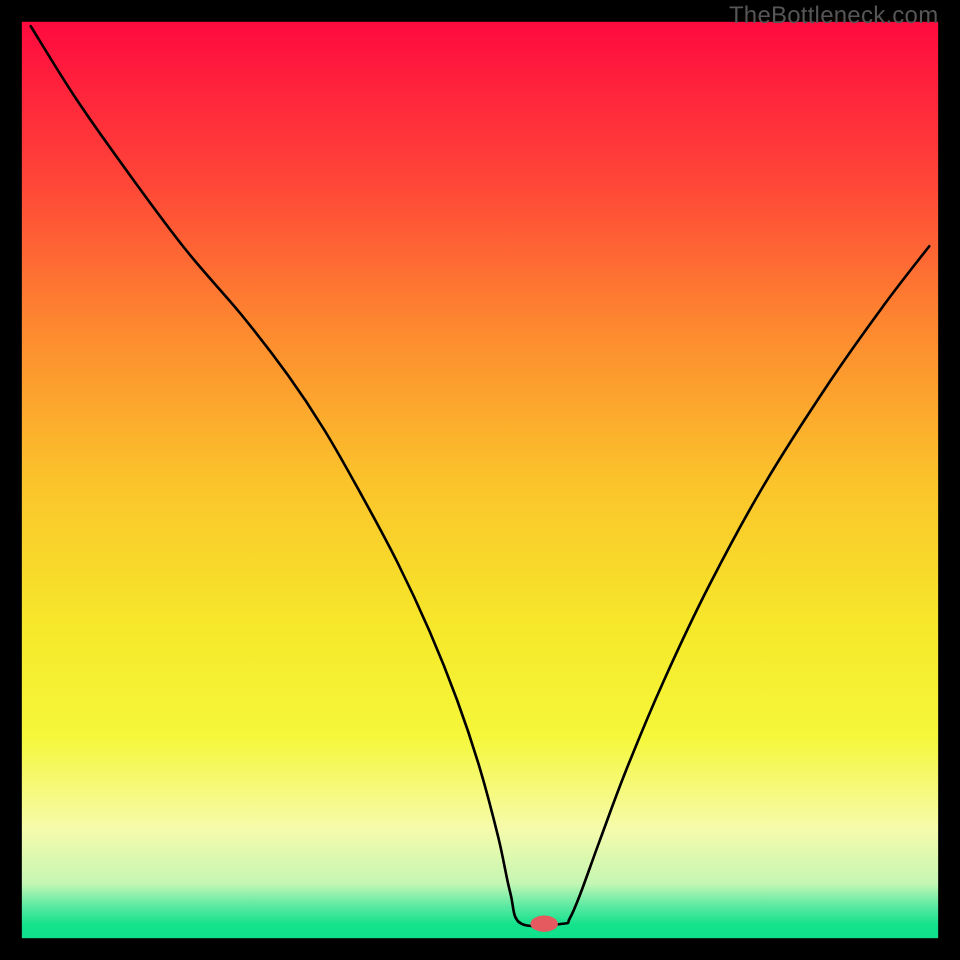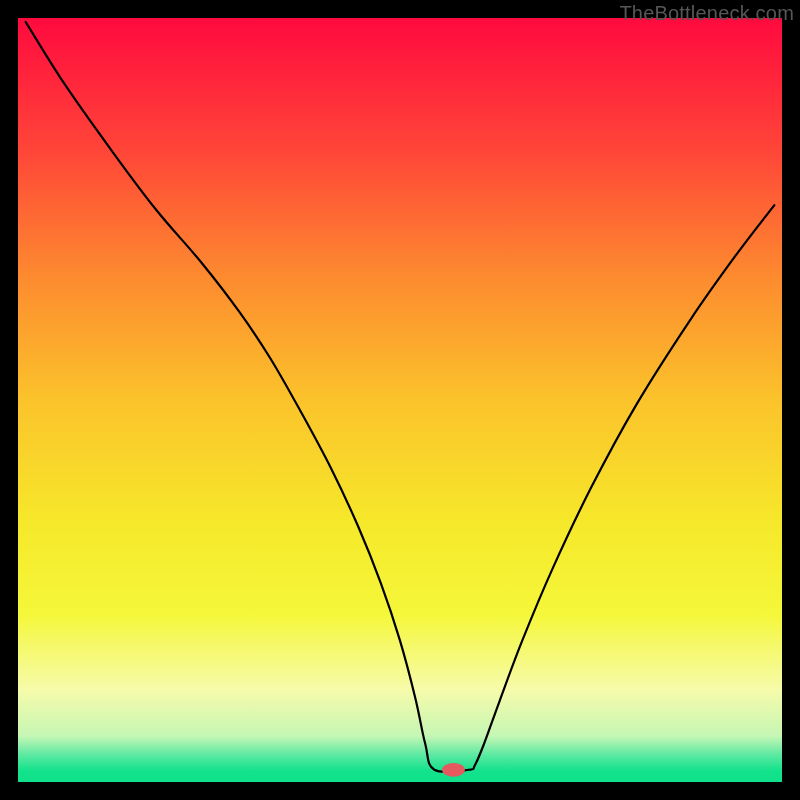--- a/index.html
+++ b/index.html
@@ -13,21 +13,21 @@
   .chart-area {
     position: absolute;
     left: 18px;
     top: 18px;
     width: 764px;
     height: 764px;
   }
   .watermark {
     position: absolute;
     top: 2px;
-    right: 6px;
+    right: 18px;
     font-family: Arial, Helvetica, sans-serif;
     font-size: 20px;
     color: #565656;
     letter-spacing: 0.2px;
   }
   svg { display: block; }
 </style>
 </head>
 <body>
 

